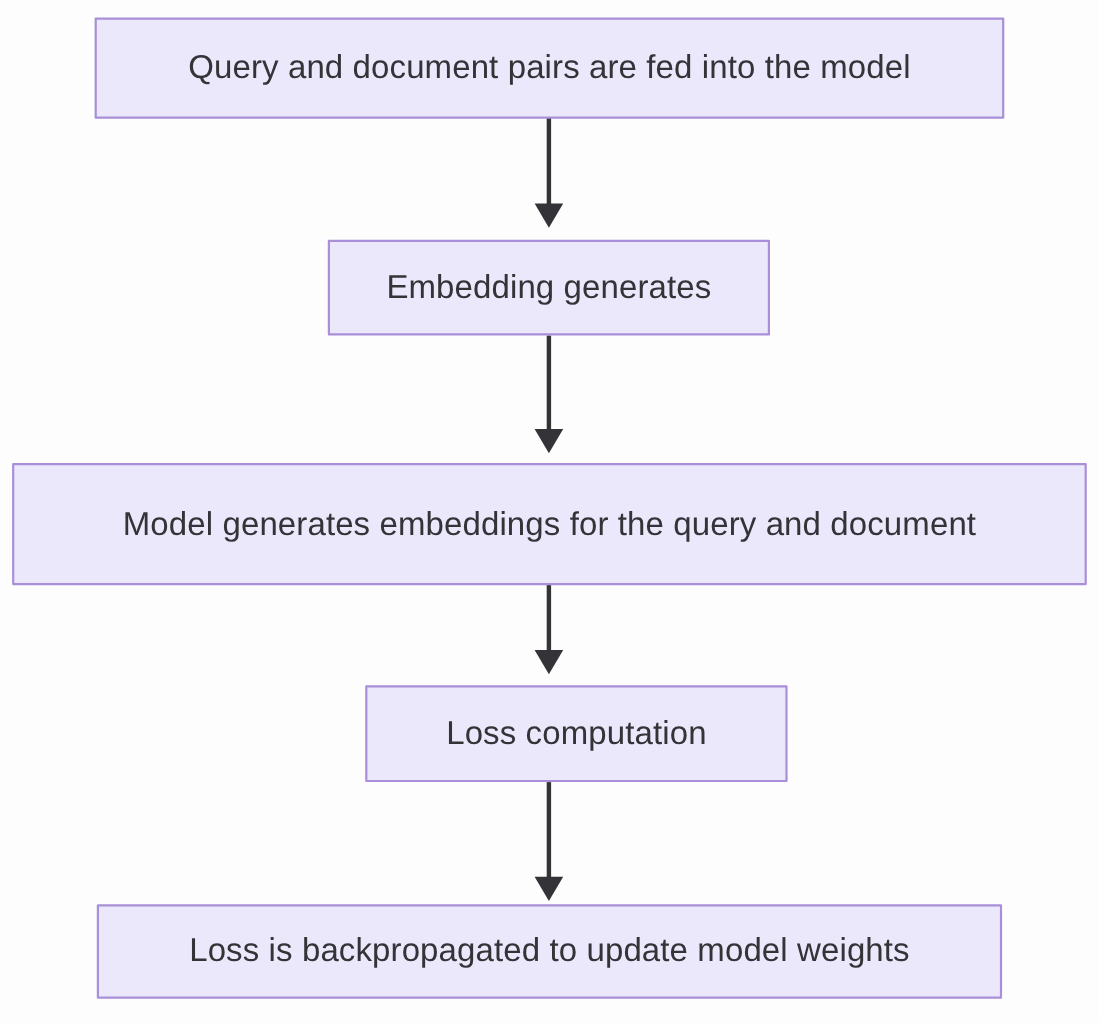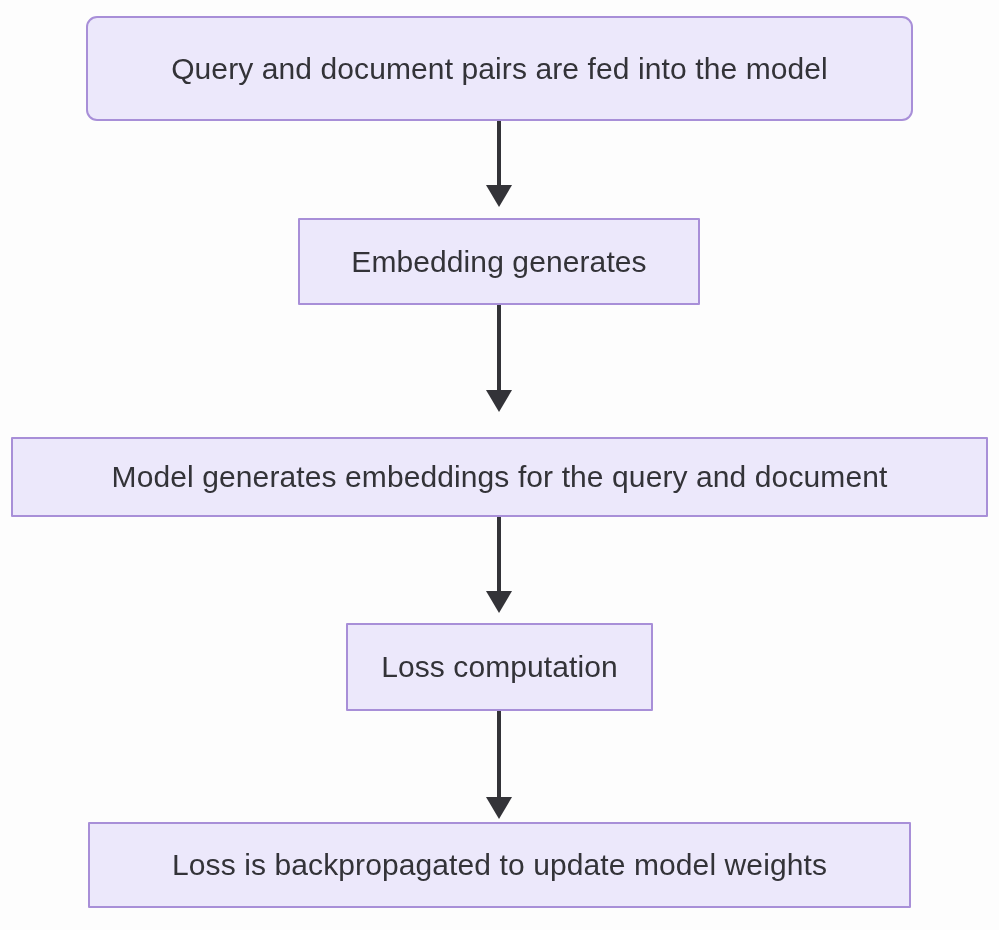--- a/index.html
+++ b/index.html
@@ -34,24 +34,24 @@
   .node-label {
     font-family: "Liberation Sans", sans-serif;
     font-size: 30px;
     line-height: 1.2;
     color: #333338;
     white-space: nowrap;
     text-align: center;
     letter-spacing: 0.1px;
   }
   
-  .node-n1 { left: 86px;  top: 16px;  width: 827px; height: 105px; border-radius: 11px; }
+  .node-n1 { left: 86px;  top: 16px;  width: 827px; height: 92px; }
   .node-n2 { left: 298px; top: 218px; width: 402px; height: 87px; }
-  .node-n3 { left: 11px;  top: 421px; width: 977px; height: 80px; margin-top: 16px; }
-  .node-n4 { left: 346px; top: 623px; width: 307px; height: 88px; }
+  .node-n3 { left: 11px;  top: 421px; width: 977px; height: 111px; }
+  .node-n4 { left: 332px; top: 623px; width: 384px; height: 88px; }
   .node-n5 { left: 88px;  top: 822px; width: 823px; height: 86px; }
 
   .edge-layer {
     position: absolute;
     left: 0;
     top: 0;
     width: 999px;
     height: 930px;
     z-index: 1;
     pointer-events: none;

